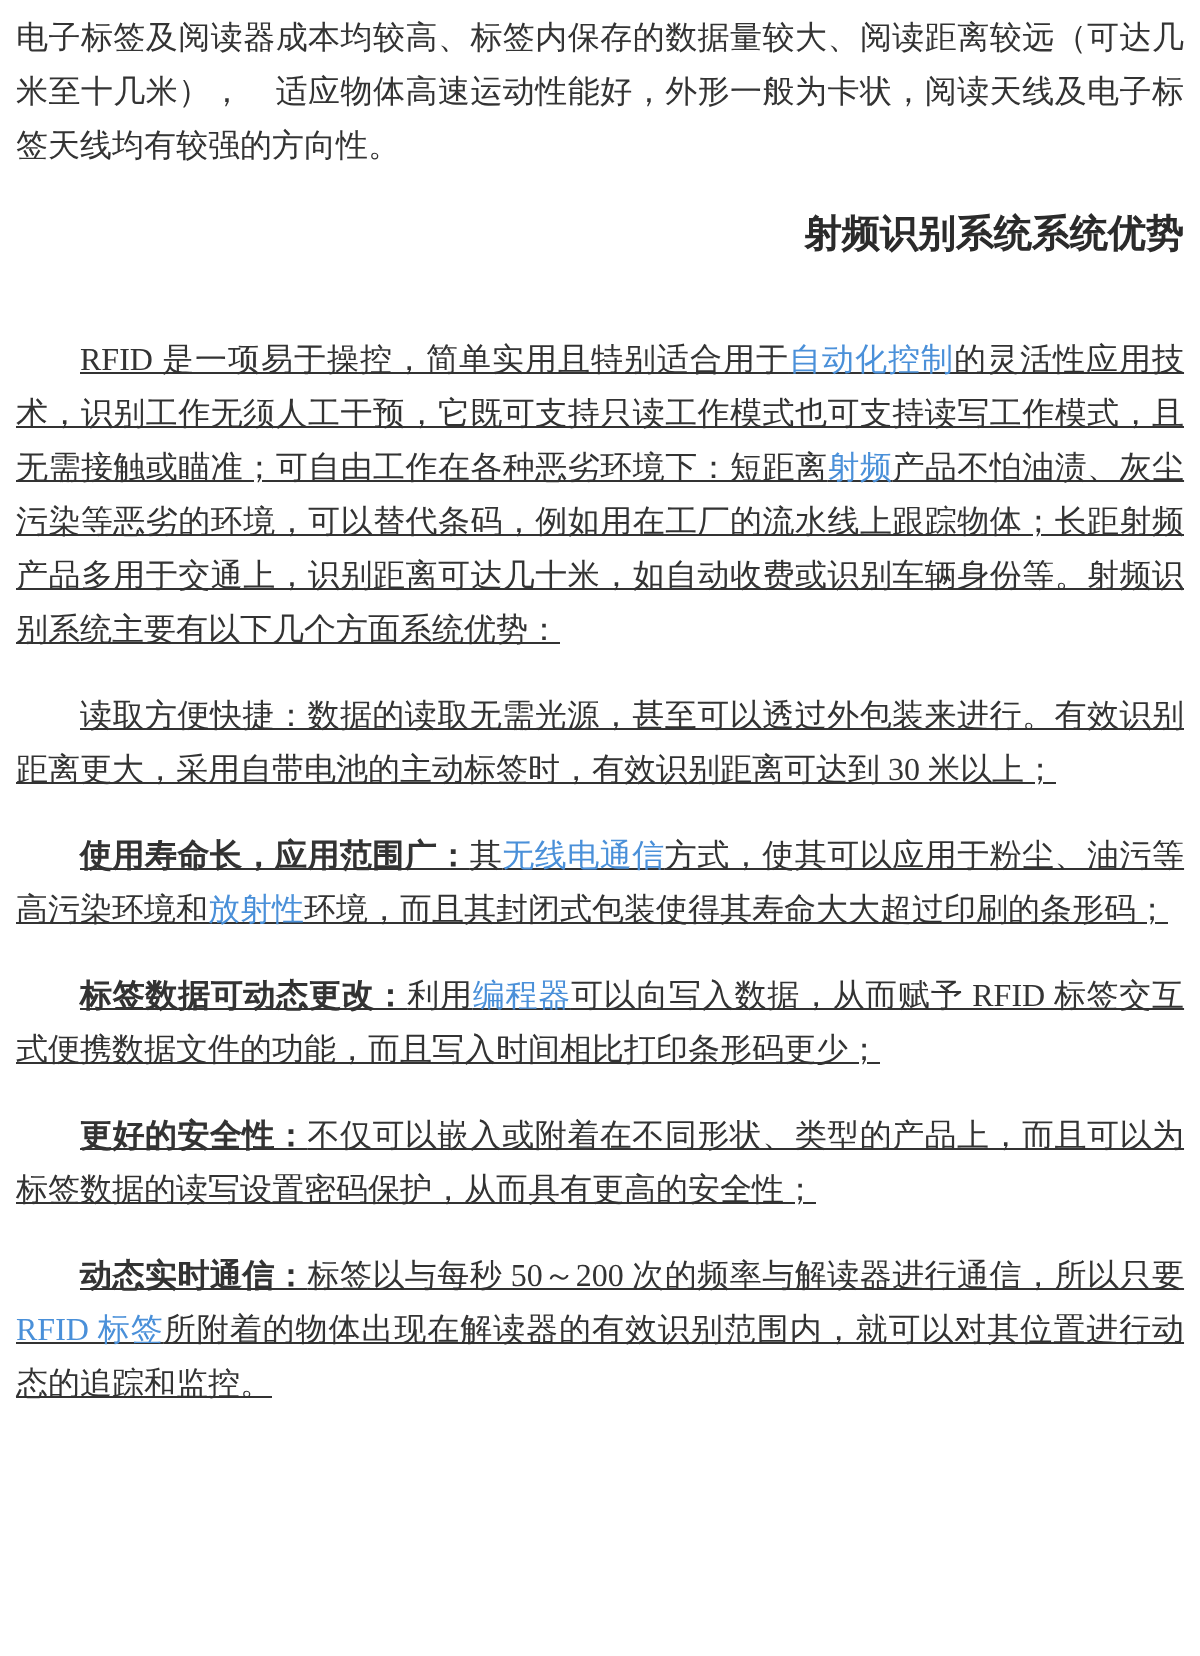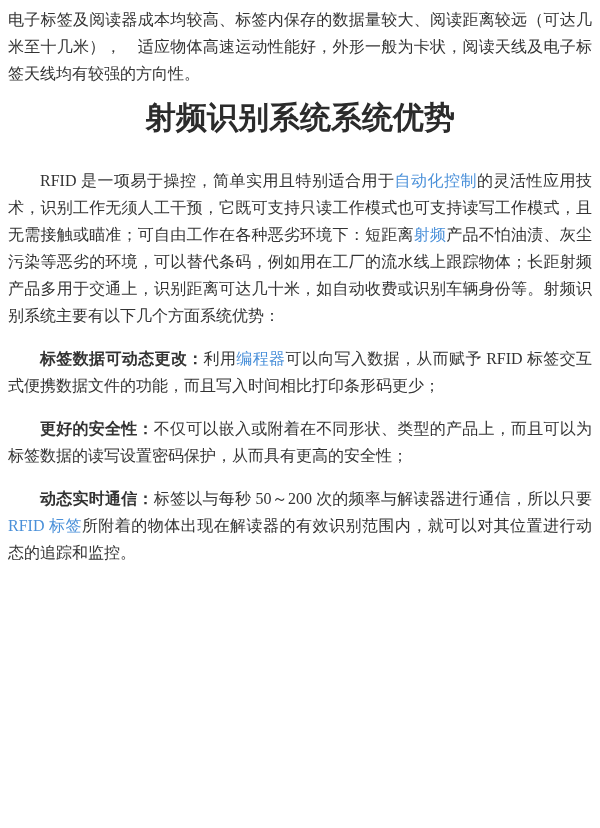--- a/index.html
+++ b/index.html
@@ -17,44 +17,47 @@
     font-size: 16px;
     line-height: 27px;
     color: #333333;
     text-align: justify;
   }
   .article p {
     margin: 0 0 16px 0;
   }
   .article p.indent {
     text-indent: 2em;
+    text-decoration: underline;
   }
   h2.section-heading {
     font-family: "Liberation Sans", sans-serif;
-    font-size: 31px;
+    font-size: 19px;
     line-height: 30px;
     font-weight: bold;
     color: #2b2b2b;
     margin: 12px 0 34px 0;
-    text-align: center;
+    text-align: right;
     text-indent: 0;
   }
   a.lnk {
     color: #4a90d9;
     text-decoration: none;
     cursor: pointer;
   }
   strong.lead {
     font-weight: bold;
     color: #333333;
   }
 </style>
 </head>
 <body>
 
 <div class="article">
   <p><span>电子标签及阅读器成本均较高、标签内保存的数据量较大、阅读距离较远（可达几米至十几米），　适应物体高速运动性能好，外形一般为卡状，阅读天线及电子标签天线均有较强的方向性。</span></p>
   <h2 class="section-heading">射频识别系统系统优势</h2>
   <p class="indent"><span>RFID 是一项易于操控，简单实用且特别适合用于</span><a class="lnk">自动化控制</a><span>的灵活性应用技术，识别工作无须人工干预，它既可支持只读工作模式也可支持读写工作模式，且无需接触或瞄准；可自由工作在各种恶劣环境下：短距离</span><a class="lnk">射频</a><span>产品不怕油渍、灰尘污染等恶劣的环境，可以替代条码，例如用在工厂的流水线上跟踪物体；长距射频产品多用于交通上，识别距离可达几十米，如自动收费或识别车辆身份等。射频识别系统主要有以下几个方面系统优势：</span></p>
+  <p class="indent"><span>读取方便快捷：数据的读取无需光源，甚至可以透过外包装来进行。有效识别距离更大，采用自带电池的主动标签时，有效识别距离可达到 30 米以上；</span></p>
+  <p class="indent"><strong class="lead">使用寿命长，应用范围广：</strong><span>其</span><a class="lnk">无线电通信</a><span>方式，使其可以应用于粉尘、油污等高污染环境和</span><a class="lnk">放射性</a><span>环境，而且其封闭式包装使得其寿命大大超过印刷的条形码；</span></p>
   <p class="indent"><strong class="lead">标签数据可动态更改：</strong><span>利用</span><a class="lnk">编程器</a><span>可以向写入数据，从而赋予 RFID 标签交互式便携数据文件的功能，而且写入时间相比打印条形码更少；</span></p>
   <p class="indent"><strong class="lead">更好的安全性：</strong><span>不仅可以嵌入或附着在不同形状、类型的产品上，而且可以为标签数据的读写设置密码保护，从而具有更高的安全性；</span></p>
   <p class="indent"><strong class="lead">动态实时通信：</strong><span>标签以与每秒 50～200 次的频率与解读器进行通信，所以只要 </span><a class="lnk">RFID 标签</a><span>所附着的物体出现在解读器的有效识别范围内，就可以对其位置进行动态的追踪和监控。</span></p>
 </div>
 
 </body></html>

